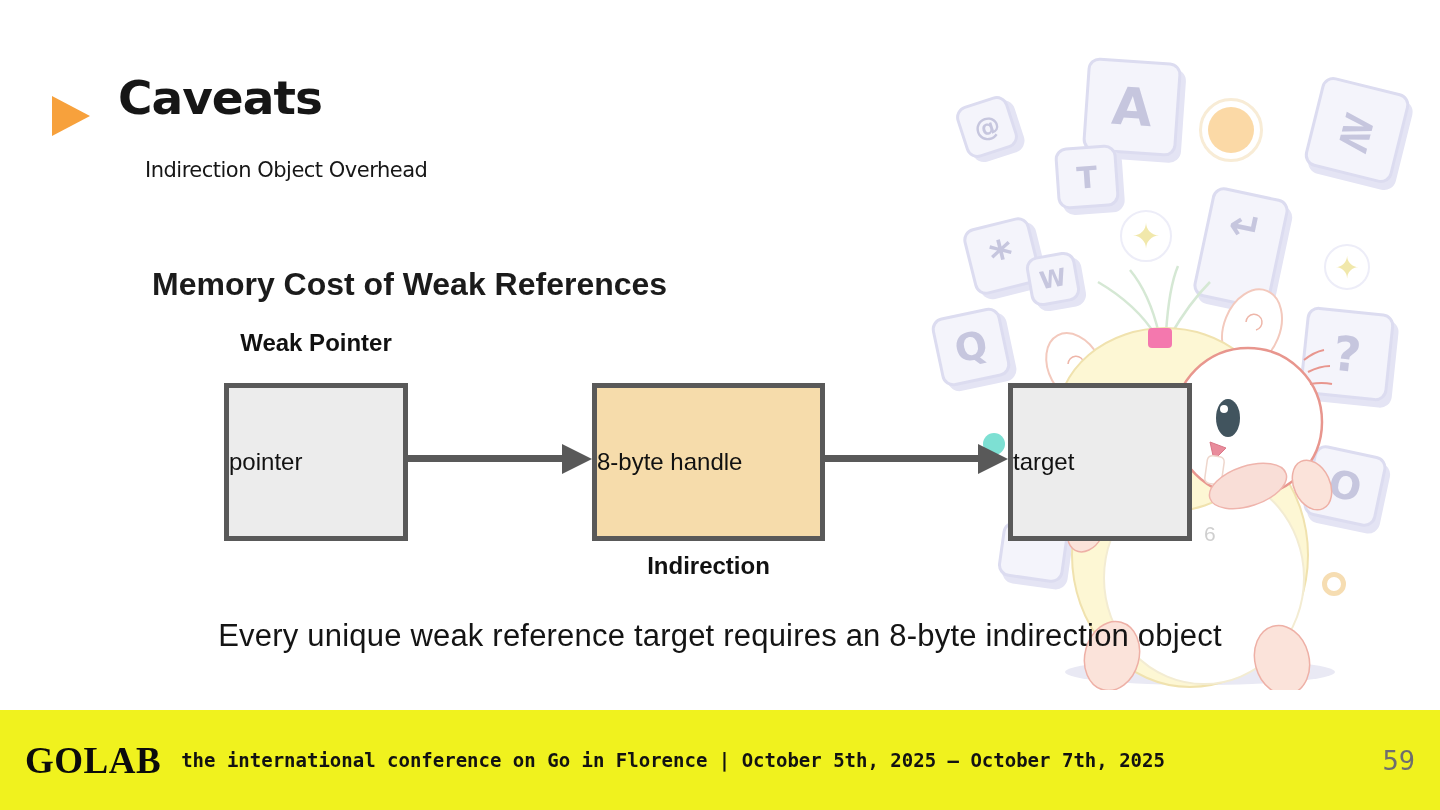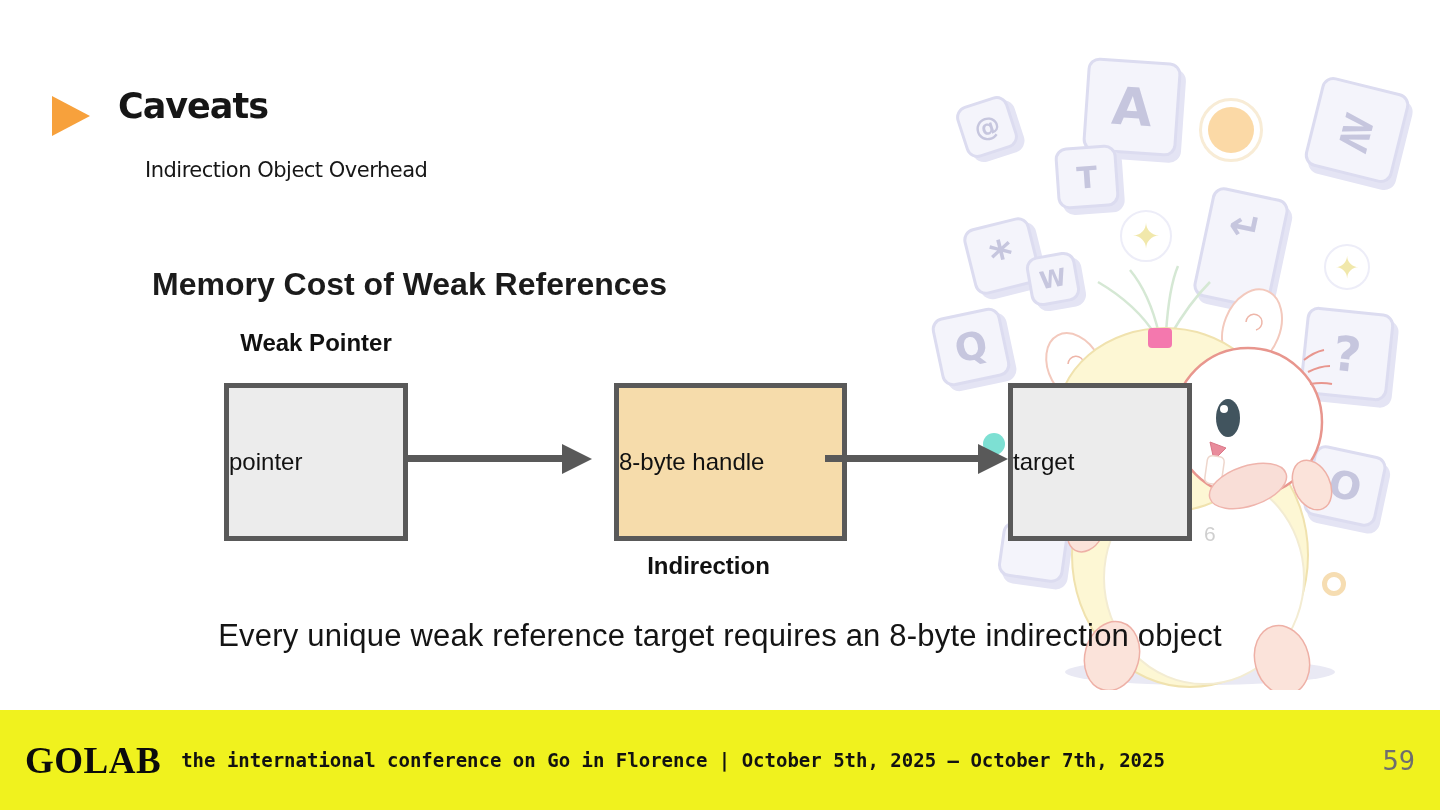--- a/index.html
+++ b/index.html
@@ -25,43 +25,43 @@
   .dot-ring { position: absolute; border-radius: 50%; }
   .mascot-digit { position: absolute; color: #cfcfcf; font-size: 21px; font-family: "Liberation Sans", sans-serif; }
 
   
   .content { position: absolute; inset: 0; z-index: 1; }
   .bullet {
     position: absolute; left: 52px; top: 96px; width: 0; height: 0;
     border-left: 38px solid #F7A13C; border-top: 20px solid transparent; border-bottom: 20px solid transparent;
   }
   .title {
-    position: absolute; left: 118px; top: 86px;
-    font-family: "DejaVu Sans", sans-serif; font-weight: 600; font-size: 35px;
+    position: absolute; left: 118px; top: 70px;
+    font-family: "DejaVu Sans", sans-serif; font-weight: 600; font-size: 47px;
     letter-spacing: -1px; color: #161616;
   }
   .subtitle {
     position: absolute; left: 145px; top: 158px;
     font-family: "DejaVu Sans", sans-serif; font-weight: 500; font-size: 21px;
     letter-spacing: -0.5px; color: #161616;
   }
   .section-heading {
     position: absolute; left: 152px; top: 238px;
     font-family: "Liberation Sans", sans-serif; font-size: 32px; color: #1b1b1b; margin-top: 28px;
   }
   .diagram-label { position: absolute; font-size: 24px; font-weight: bold; text-align: center; color: #111; }
   .label-weak-pointer { left: 224px; top: 329px; width: 184px; }
   .label-indirection  { left: 592px; top: 552px; width: 233px; }
   .node {
     position: absolute; top: 383px; height: 158px;
     border: 5px solid #595959; display: flex; align-items: center; justify-content: flex-start;
     font-size: 24px; color: #111;
   }
   .node-pointer { left: 224px;  width: 184px; background: #ECECEC; }
-  .node-handle  { left: 592px;  width: 233px; background: #F6DCAB; margin-left: 22px; }
+  .node-handle  { left: 592px;  width: 233px; background: #F6DCAB; }
   .node-target  { left: 1008px; width: 184px; background: #ECECEC; }
   .arrow-line { position: absolute; top: 455px; height: 7px; background: #595959; }
   .arrow-head {
     position: absolute; top: 444px; width: 0; height: 0;
     border-left: 30px solid #595959; border-top: 15px solid transparent; border-bottom: 15px solid transparent;
   }
   .conclusion {
     position: absolute; left: 0; right: 0; top: 618px; text-align: center;
     font-family: "Liberation Sans", sans-serif; font-size: 31px; letter-spacing: 0.2px; color: #141414;
   }

